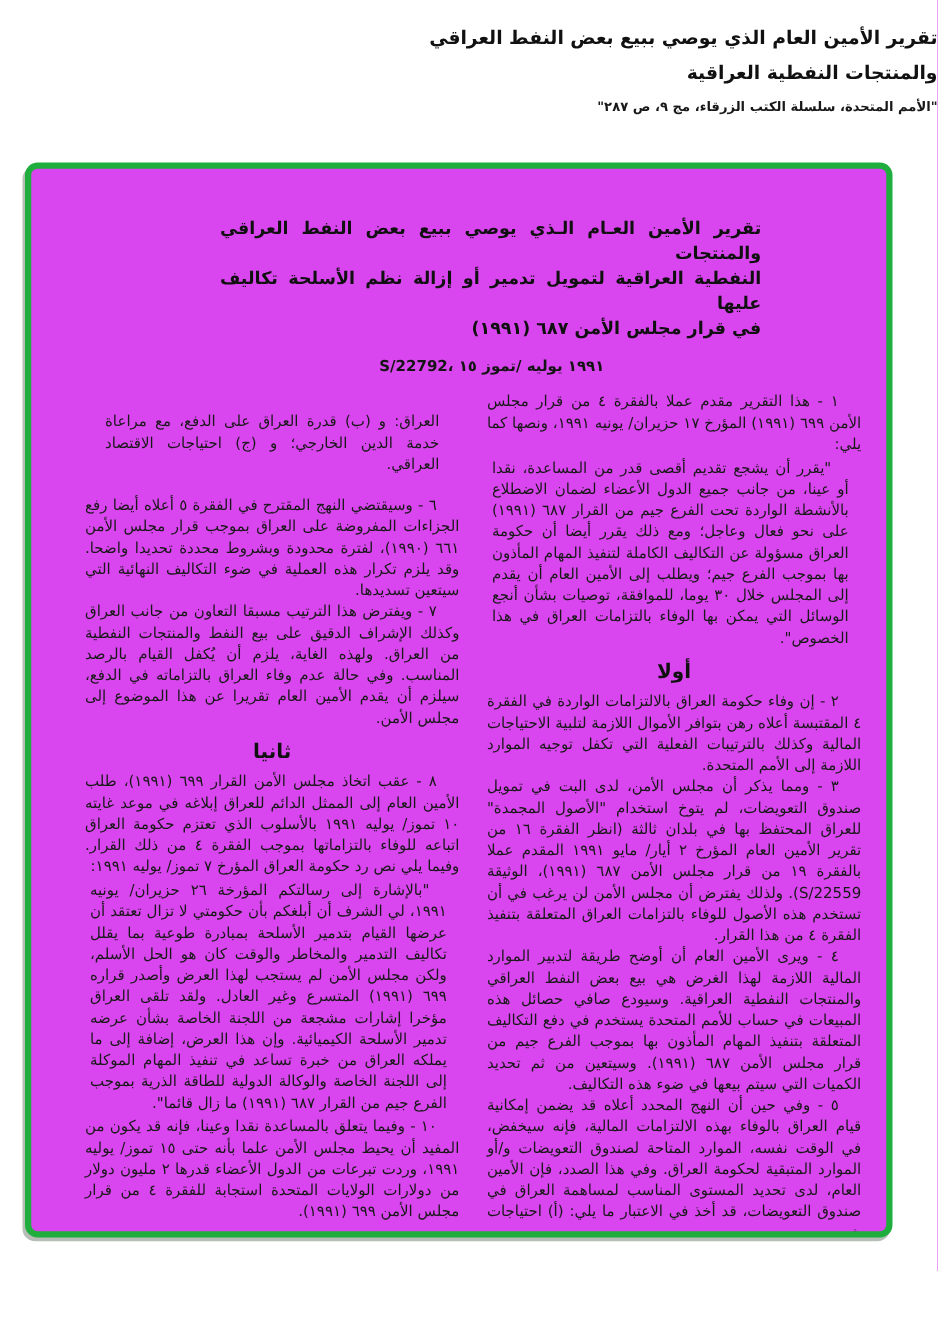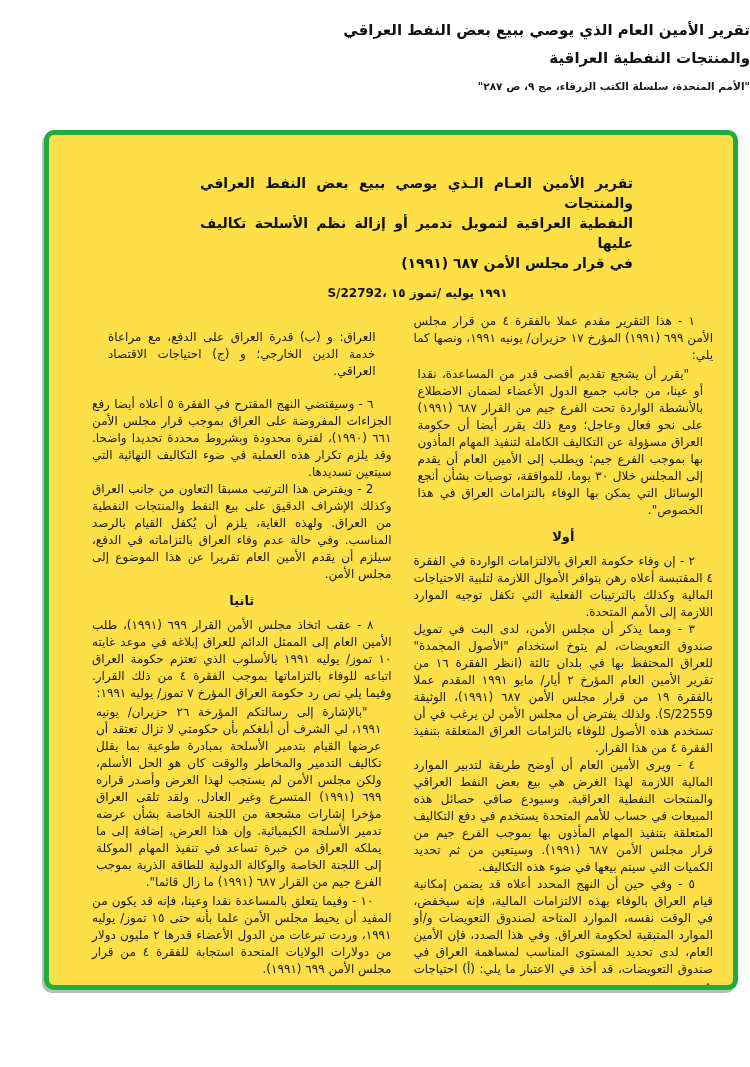--- a/index.html
+++ b/index.html
@@ -24,26 +24,26 @@
     color:#111;
   }
   .ph-note{
     font-size:10.5px;
     font-weight:bold;
     margin-top:12px;
     color:#181818;
   }
   .frame{
     position:absolute;
-    left:44px; top:130px;
+    left:20px; top:130px;
     width:694px; height:860px;
     border:5px solid #1fad3e;
     border-radius:10px;
     box-sizing:border-box;
-    background:#fde047;
+    background:#d946ef;
     box-shadow:-2px 3px 0 rgba(95,110,95,0.45);
     overflow:hidden;
     padding-left:25px;
   }
   .frame-inner{
     direction:rtl;
     padding:38px 18px 0 14px;
     height:100%;
     box-sizing:border-box;
   }
@@ -87,21 +87,21 @@
   .cont{ text-indent:0; margin:16px; }
   .quote{
     text-indent:14px;
     margin:2px 0;
     padding:0 10px 0 4px;
   }
   .col-heading{
     text-align:center;
     text-align-last:center;
     font-weight:bold;
-    font-size:13px;
+    font-size:16px;
     margin:9px 0 8px 0;
     text-indent:0;
     color:#101010;
   }
 </style>
 </head>
 <body>
 
 <header class="page-header">
   <div class="ph-line">تقرير الأمين العام الذي يوصي ببيع بعض النفط العراقي</div>
@@ -130,21 +130,21 @@
         <div class="col-heading">أولا</div>
         <p class="para">٢ - إن وفاء حكومة العراق بالالتزامات الواردة في الفقرة ٤ المقتبسة أعلاه رهن بتوافر الأموال اللازمة لتلبية الاحتياجات المالية وكذلك بالترتيبات الفعلية التي تكفل توجيه الموارد اللازمة إلى الأمم المتحدة.</p>
         <p class="para">٣ - ومما يذكر أن مجلس الأمن، لدى البت في تمويل صندوق التعويضات، لم يتوخ استخدام "الأصول المجمدة" للعراق المحتفظ بها في بلدان ثالثة (انظر الفقرة ١٦ من تقرير الأمين العام المؤرخ ٢ أيار/ مايو ١٩٩١ المقدم عملا بالفقرة ١٩ من قرار مجلس الأمن ٦٨٧ (١٩٩١)، الوثيقة S/22559). ولذلك يفترض أن مجلس الأمن لن يرغب في أن تستخدم هذه الأصول للوفاء بالتزامات العراق المتعلقة بتنفيذ الفقرة ٤ من هذا القرار.</p>
         <p class="para">٤ - ويرى الأمين العام أن أوضح طريقة لتدبير الموارد المالية اللازمة لهذا الغرض هي بيع بعض النفط العراقي والمنتجات النفطية العراقية. وسيودع صافي حصائل هذه المبيعات في حساب للأمم المتحدة يستخدم في دفع التكاليف المتعلقة بتنفيذ المهام المأذون بها بموجب الفرع جيم من قرار مجلس الأمن ٦٨٧ (١٩٩١). وسيتعين من ثم تحديد الكميات التي سيتم بيعها في ضوء هذه التكاليف.</p>
         <p class="para">٥ - وفي حين أن النهج المحدد أعلاه قد يضمن إمكانية قيام العراق بالوفاء بهذه الالتزامات المالية، فإنه سيخفض، في الوقت نفسه، الموارد المتاحة لصندوق التعويضات و/أو الموارد المتبقية لحكومة العراق. وفي هذا الصدد، فإن الأمين العام، لدى تحديد المستوى المناسب لمساهمة العراق في صندوق التعويضات، قد أخذ في الاعتبار ما يلي: (أ) احتياجات شعب</p>
       </div>
 
       <div class="col">
         <p class="cont">العراق: و (ب) قدرة العراق على الدفع، مع مراعاة خدمة الدين الخارجي؛ و (ج) احتياجات الاقتصاد العراقي.</p>
         <p class="para">٦ - وسيقتضي النهج المقترح في الفقرة ٥ أعلاه أيضا رفع الجزاءات المفروضة على العراق بموجب قرار مجلس الأمن ٦٦١ (١٩٩٠)، لفترة محدودة وبشروط محددة تحديدا واضحا. وقد يلزم تكرار هذه العملية في ضوء التكاليف النهائية التي سيتعين تسديدها.</p>
-        <p class="para">2 - ويفترض هذا الترتيب مسبقا التعاون من جانب العراق وكذلك الإشراف الدقيق على بيع النفط والمنتجات النفطية من العراق. ولهذه الغاية، يلزم أن يُكفل القيام بالرصد المناسب. وفي حالة عدم وفاء العراق بالتزاماته في الدفع، سيلزم أن يقدم الأمين العام تقريرا عن هذا الموضوع إلى مجلس الأمن.</p>
+        <p class="para">٧ - ويفترض هذا الترتيب مسبقا التعاون من جانب العراق وكذلك الإشراف الدقيق على بيع النفط والمنتجات النفطية من العراق. ولهذه الغاية، يلزم أن يُكفل القيام بالرصد المناسب. وفي حالة عدم وفاء العراق بالتزاماته في الدفع، سيلزم أن يقدم الأمين العام تقريرا عن هذا الموضوع إلى مجلس الأمن.</p>
         <div class="col-heading">ثانيا</div>
         <p class="para">٨ - عقب اتخاذ مجلس الأمن القرار ٦٩٩ (١٩٩١)، طلب الأمين العام إلى الممثل الدائم للعراق إبلاغه في موعد غايته ١٠ تموز/ يوليه ١٩٩١ بالأسلوب الذي تعتزم حكومة العراق اتباعه للوفاء بالتزاماتها بموجب الفقرة ٤ من ذلك القرار. وفيما يلي نص رد حكومة العراق المؤرخ ٧ تموز/ يوليه ١٩٩١:</p>
         <p class="quote">"بالإشارة إلى رسالتكم المؤرخة ٢٦ حزيران/ يونيه ١٩٩١، لي الشرف أن أبلغكم بأن حكومتي لا تزال تعتقد أن عرضها القيام بتدمير الأسلحة بمبادرة طوعية بما يقلل تكاليف التدمير والمخاطر والوقت كان هو الحل الأسلم، ولكن مجلس الأمن لم يستجب لهذا العرض وأصدر قراره ٦٩٩ (١٩٩١) المتسرع وغير العادل. ولقد تلقى العراق مؤخرا إشارات مشجعة من اللجنة الخاصة بشأن عرضه تدمير الأسلحة الكيميائية. وإن هذا العرض، إضافة إلى ما يملكه العراق من خبرة تساعد في تنفيذ المهام الموكلة إلى اللجنة الخاصة والوكالة الدولية للطاقة الذرية بموجب الفرع جيم من القرار ٦٨٧ (١٩٩١) ما زال قائما".</p>
         <p class="para">١٠ - وفيما يتعلق بالمساعدة نقدا وعينا، فإنه قد يكون من المفيد أن يحيط مجلس الأمن علما بأنه حتى ١٥ تموز/ يوليه ١٩٩١، وردت تبرعات من الدول الأعضاء قدرها ٢ مليون دولار من دولارات الولايات المتحدة استجابة للفقرة ٤ من قرار مجلس الأمن ٦٩٩ (١٩٩١).</p>
       </div>
 
     </div>
   </div>
 </section>
 

